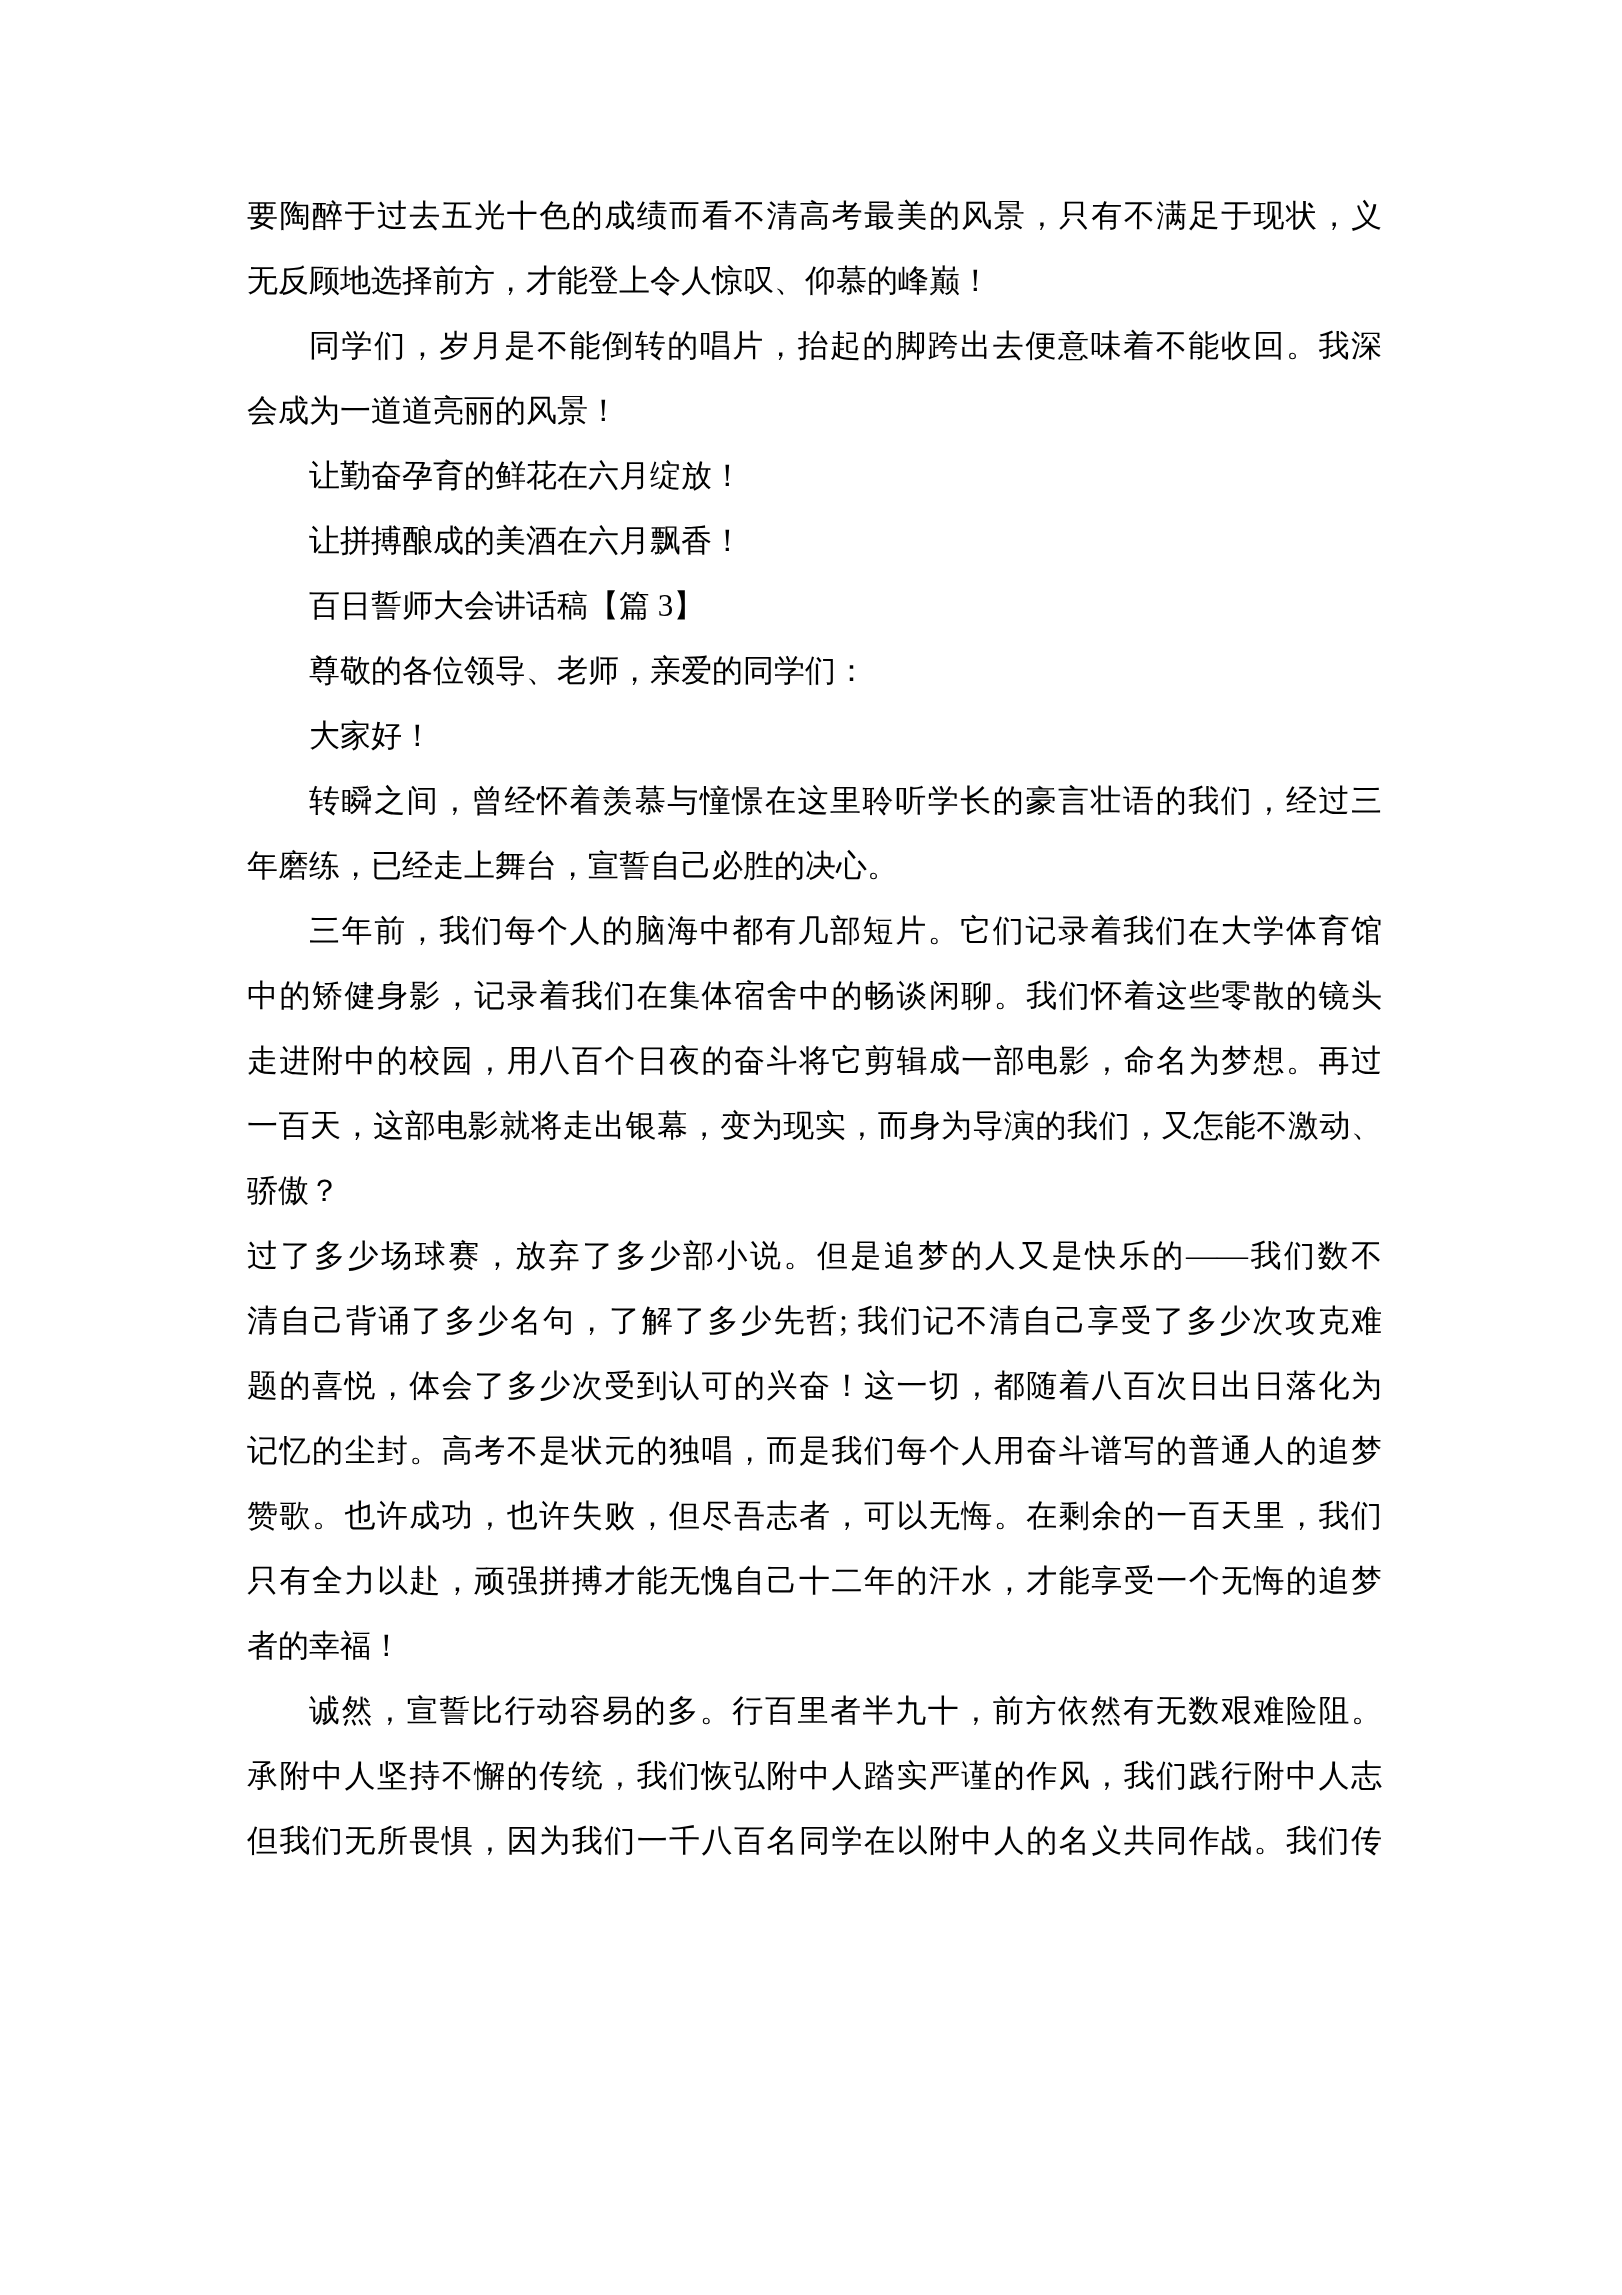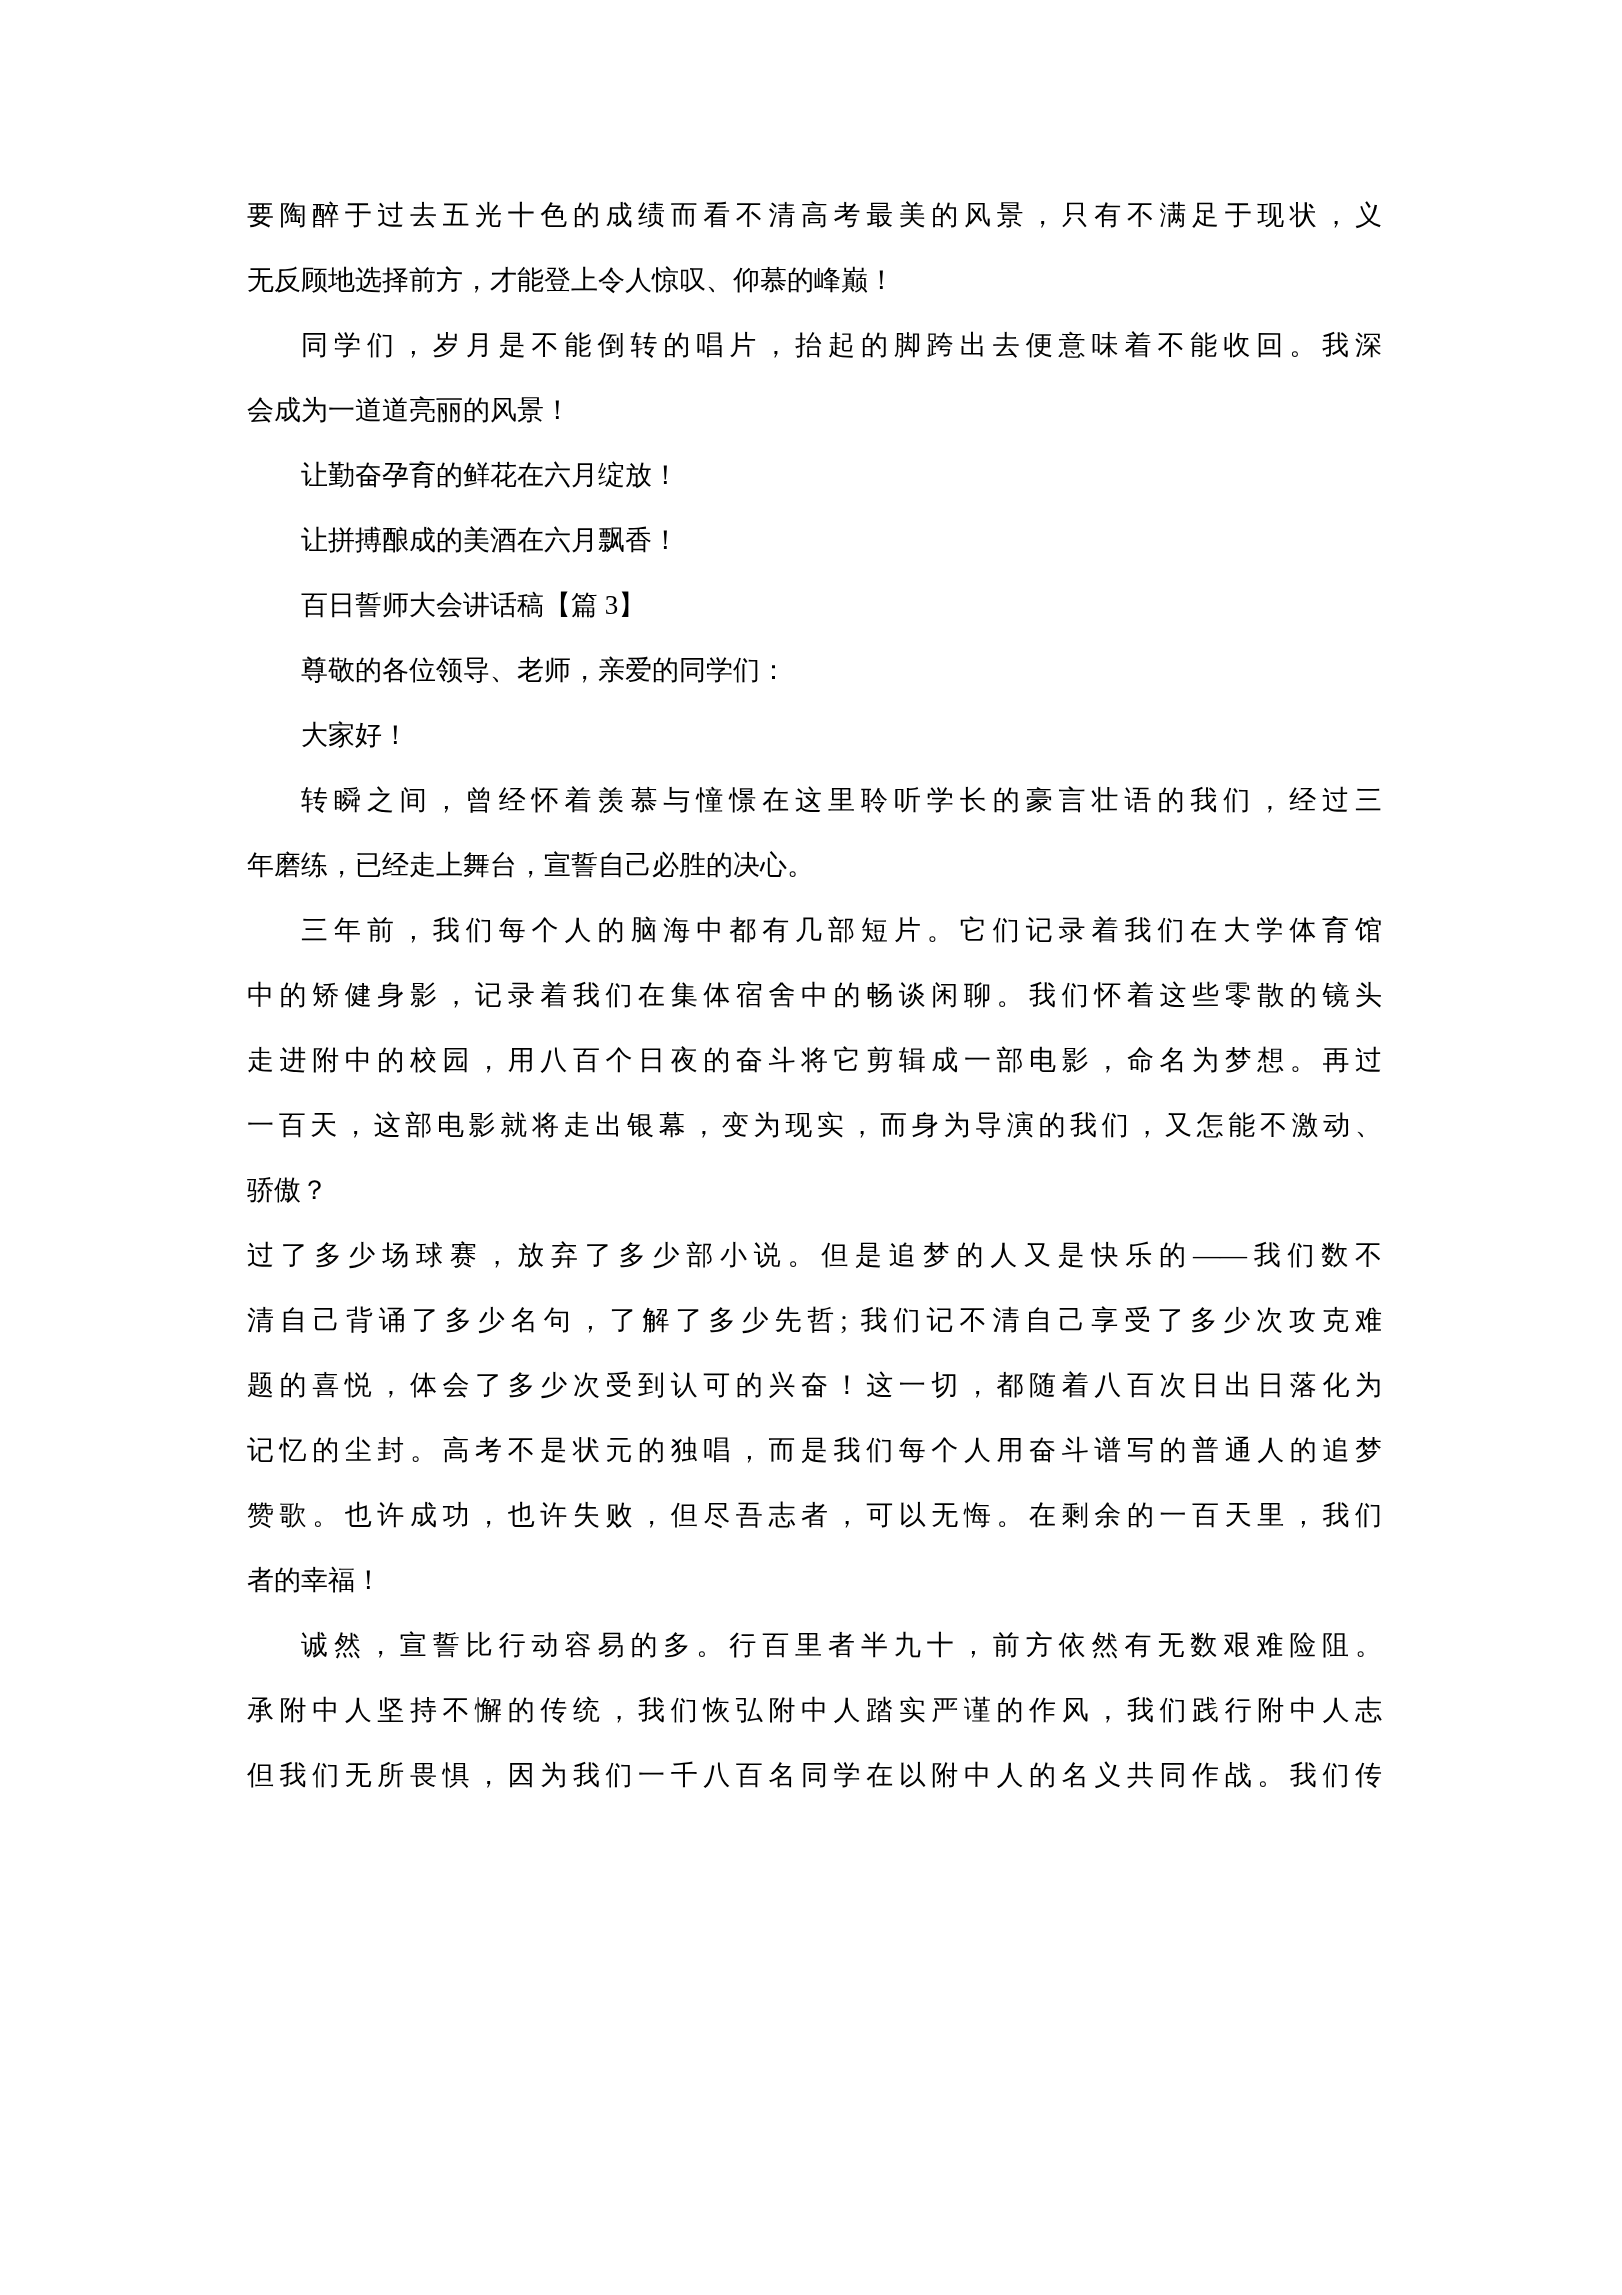--- a/index.html
+++ b/index.html
@@ -18,21 +18,21 @@
   }
   .text-block {
     position: absolute;
     left: 247px;
     top: 183px;
     width: 1135px;
   }
   .line {
     height: 65px;
     line-height: 65px;
-    font-size: 27px;
+    font-size: 31px;
     letter-spacing: 0;
     white-space: normal;
     overflow: hidden;
     text-align: justify;
     text-align-last: left;
   }
   .line.just {
     text-align-last: justify;
   }
   .line.indent {
@@ -58,19 +58,20 @@
       <div class="line indent just">三年前，我们每个人的脑海中都有几部短片。它们记录着我们在大学体育馆</div>
       <div class="line just">中的矫健身影，记录着我们在集体宿舍中的畅谈闲聊。我们怀着这些零散的镜头</div>
       <div class="line just">走进附中的校园，用八百个日夜的奋斗将它剪辑成一部电影，命名为梦想。再过</div>
       <div class="line just">一百天，这部电影就将走出银幕，变为现实，而身为导演的我们，又怎能不激动、</div>
       <div class="line">骄傲？</div>
       <div class="line just">过了多少场球赛，放弃了多少部小说。但是追梦的人又是快乐的——我们数不</div>
       <div class="line just">清自己背诵了多少名句，了解了多少先哲; 我们记不清自己享受了多少次攻克难</div>
       <div class="line just">题的喜悦，体会了多少次受到认可的兴奋！这一切，都随着八百次日出日落化为</div>
       <div class="line just">记忆的尘封。高考不是状元的独唱，而是我们每个人用奋斗谱写的普通人的追梦</div>
       <div class="line just">赞歌。也许成功，也许失败，但尽吾志者，可以无悔。在剩余的一百天里，我们</div>
+      <div class="line just">只有全力以赴，顽强拼搏才能无愧自己十二年的汗水，才能享受一个无悔的追梦</div>
       <div class="line">者的幸福！</div>
       <div class="line indent just">诚然，宣誓比行动容易的多。行百里者半九十，前方依然有无数艰难险阻。</div>
       <div class="line just">承附中人坚持不懈的传统，我们恢弘附中人踏实严谨的作风，我们践行附中人志</div>
       <div class="line just">但我们无所畏惧，因为我们一千八百名同学在以附中人的名义共同作战。我们传</div>
     </div>
 </div>
 
 
 </body></html>

